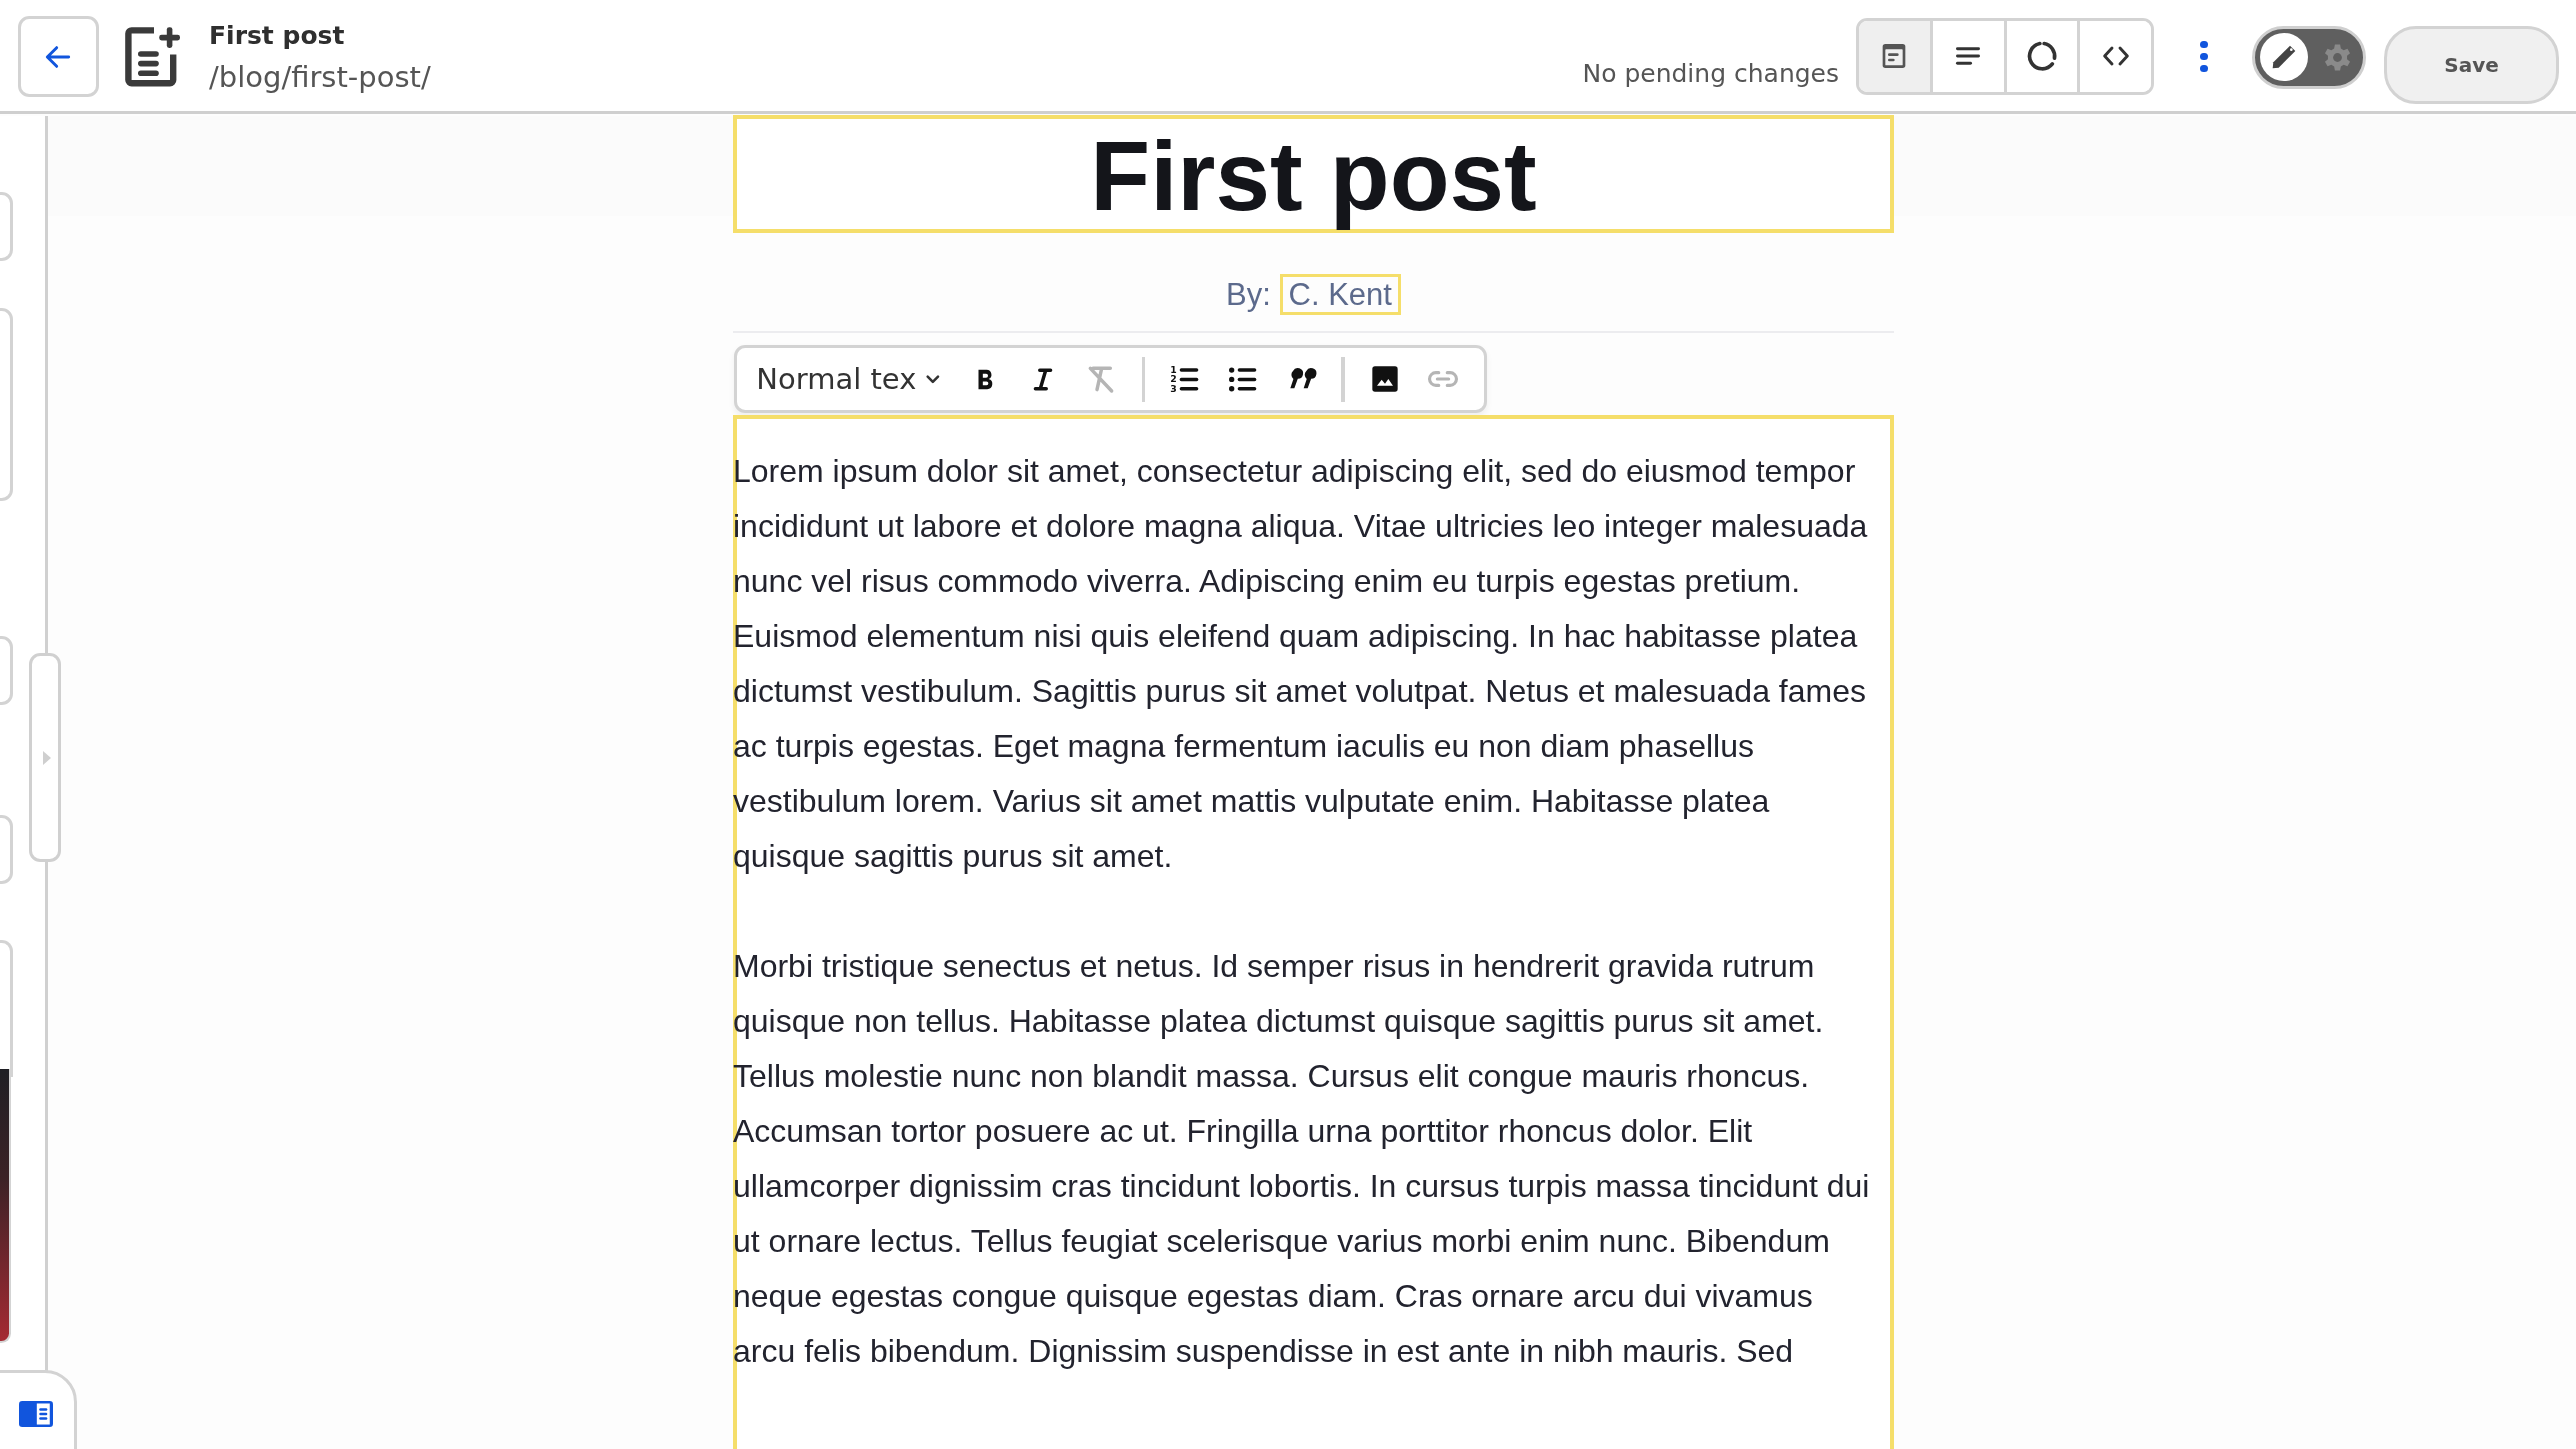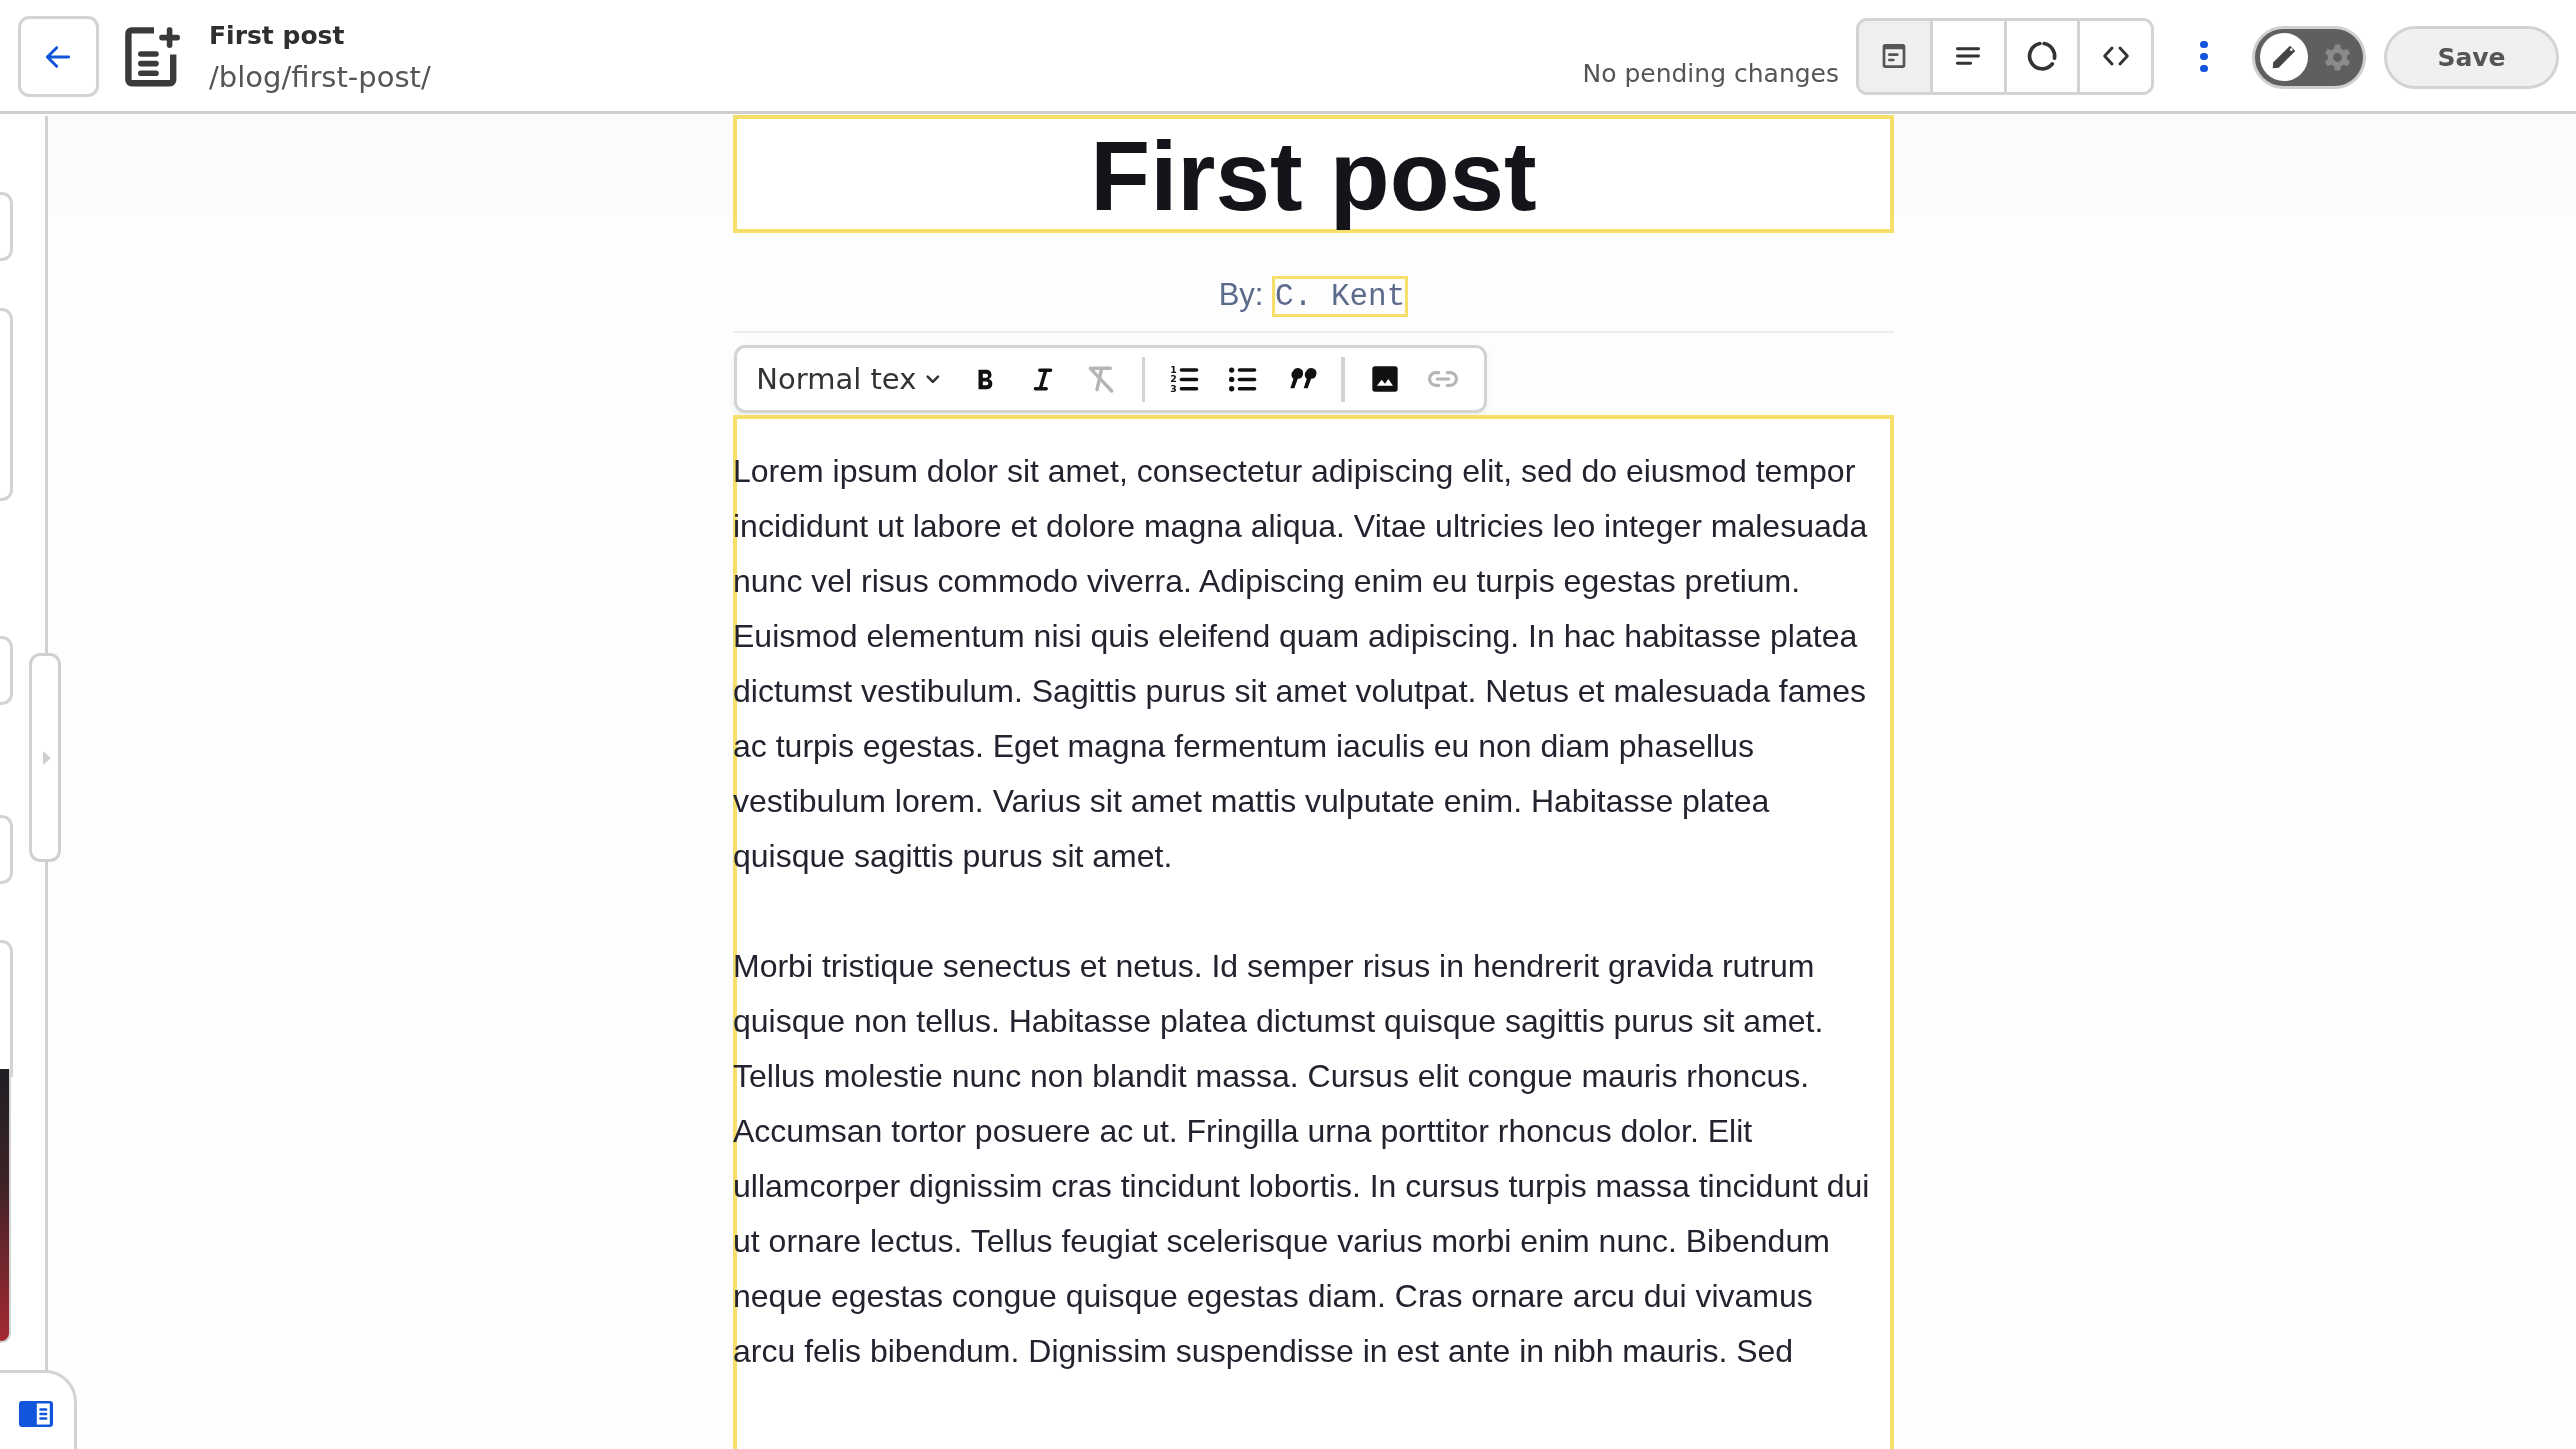--- a/index.html
+++ b/index.html
@@ -45,23 +45,23 @@
   .mode-toggle {
     position: absolute; left: 2252px; top: 26px; width: 114px; height: 63px;
     border-radius: 32px; background: #5f5f5f; border: 3.2px solid #cfcfcf; cursor: pointer;
   }
   .mode-knob {
     position: absolute; left: 4.8px; top: 4px; width: 48px; height: 48px; border-radius: 50%;
     background: #fff; display: flex; align-items: center; justify-content: center;
   }
   .mode-gear { position: absolute; right: 9.7px; top: 13px; width: 31px; height: 31px; }
   .save-btn {
-    position: absolute; left: 2384px; top: 26px; width: 175px; height: 63px;
+    position: absolute; left: 2384px; top: 26px; width: 175px; height: 78px;
     border-radius: 32px; background: #f0f0f0; border: 3.2px solid #d3d3d3;
-    font-size: 25px; font-weight: bold; color: #555;
+    font-size: 20px; font-weight: bold; color: #555;
     display: flex; align-items: center; justify-content: center; cursor: pointer;
     font-family: "DejaVu Sans", sans-serif;
   }
 
   
   .sidebar { position: absolute; left: 0; top: 116px; width: 47px; height: 1333px; background: #ffffff; }
   .sidebar-divider { position: absolute; left: 45px; top: 116px; width: 3.2px; height: 1256px; background: #d0d0d0; }
   .sb-card {
     position: absolute; left: -16px; width: 29px; border: 3.2px solid #d3d3d3; border-radius: 11.3px; background: #fff;
   }
@@ -93,21 +93,21 @@
     display: flex; align-items: center; justify-content: center;
   }
   .post-title {
     font-family: "Liberation Sans", sans-serif; font-weight: bold; font-size: 98px;
     color: #14151a; line-height: 1; margin-top: 4.8px;
   }
   .byline {
     position: absolute; left: 733px; top: 277px; width: 1161px; text-align: center;
     font-family: "Liberation Sans", sans-serif; font-size: 31px; color: #5c6a8c;
   }
-  .byline .author { border: 3.2px solid #f5de6a; padding: 0 0; font-family: Liberation Mono, monospace; }
+  .byline .author { border: 3.2px solid #f5de6a; padding: 0 6px; }
   .rule { position: absolute; left: 733px; top: 331px; width: 1161px; height: 2.4px; background: #ececef; }
 
   .fmt-toolbar {
     position: absolute; left: 734px; top: 345px; width: 753px; height: 68px;
     background: #fff; border: 3.2px solid #d3d3d3; border-radius: 11.3px;
     box-shadow: 0 3.2px 6.4px rgba(0,0,0,0.06);
     display: flex; align-items: center; padding-left: 19.3px;
   }
   .fmt-select {
     display: flex; align-items: center; gap: 6.4px; cursor: pointer;

